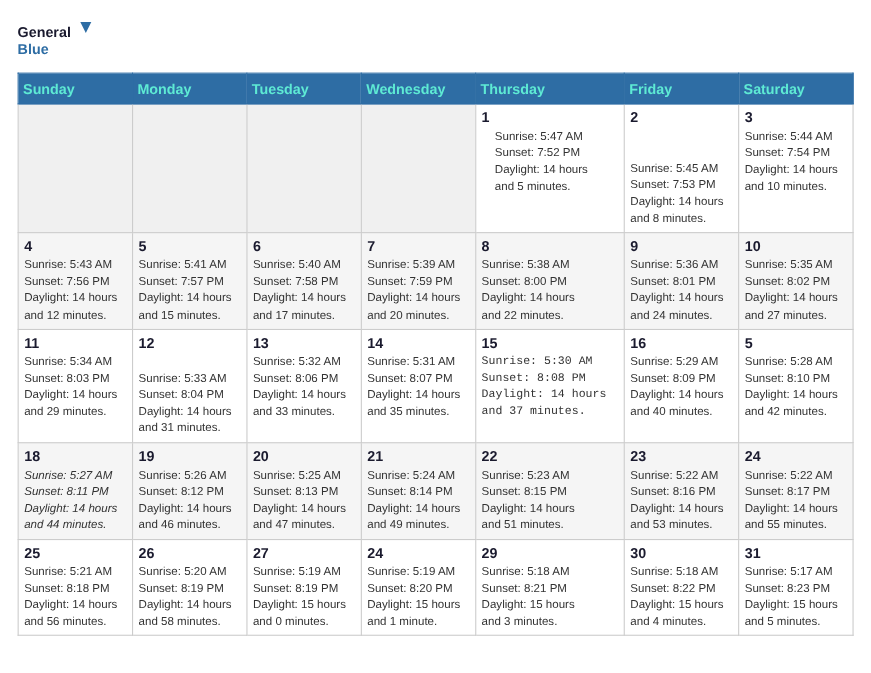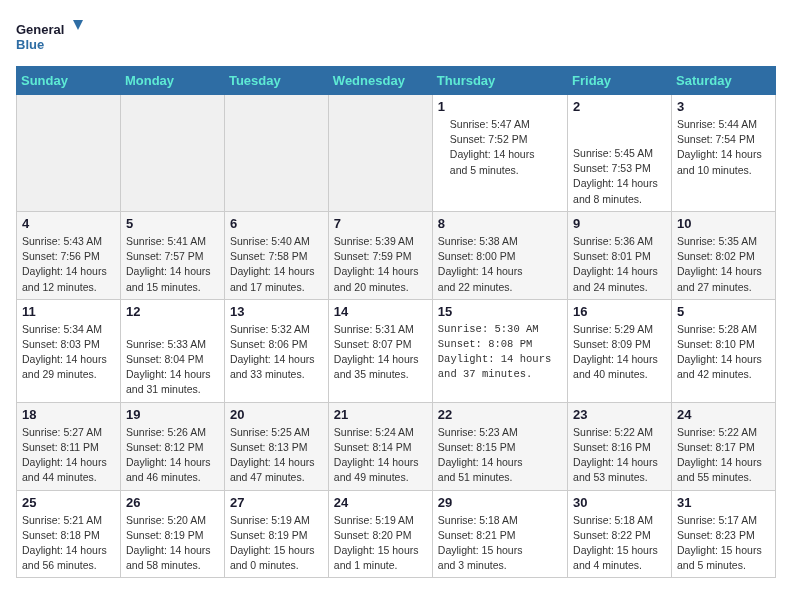--- a/index.html
+++ b/index.html
@@ -228,21 +228,21 @@
           <div class="day-number">5</div>
           <div class="day-info" style="white-space: pre-line;">Sunrise: 5:28 AM
 Sunset: 8:10 PM
 Daylight: 14 hours
 and 42 minutes.</div>
         </td>
       </tr>
       <tr>
         <td>
           <div class="day-number">18</div>
-          <div class="day-info" style="white-space: pre-line;">Sunrise: 5:27 AM
+          <div class="day-info" style="white-space: pre-line; font-style: italic;">Sunrise: 5:27 AM
 Sunset: 8:11 PM
 Daylight: 14 hours
 and 44 minutes.</div>
         </td>
         <td>
           <div class="day-number">19</div>
           <div class="day-info" style="white-space: pre-line;">Sunrise: 5:26 AM
 Sunset: 8:12 PM
 Daylight: 14 hours
 and 46 minutes.</div>

